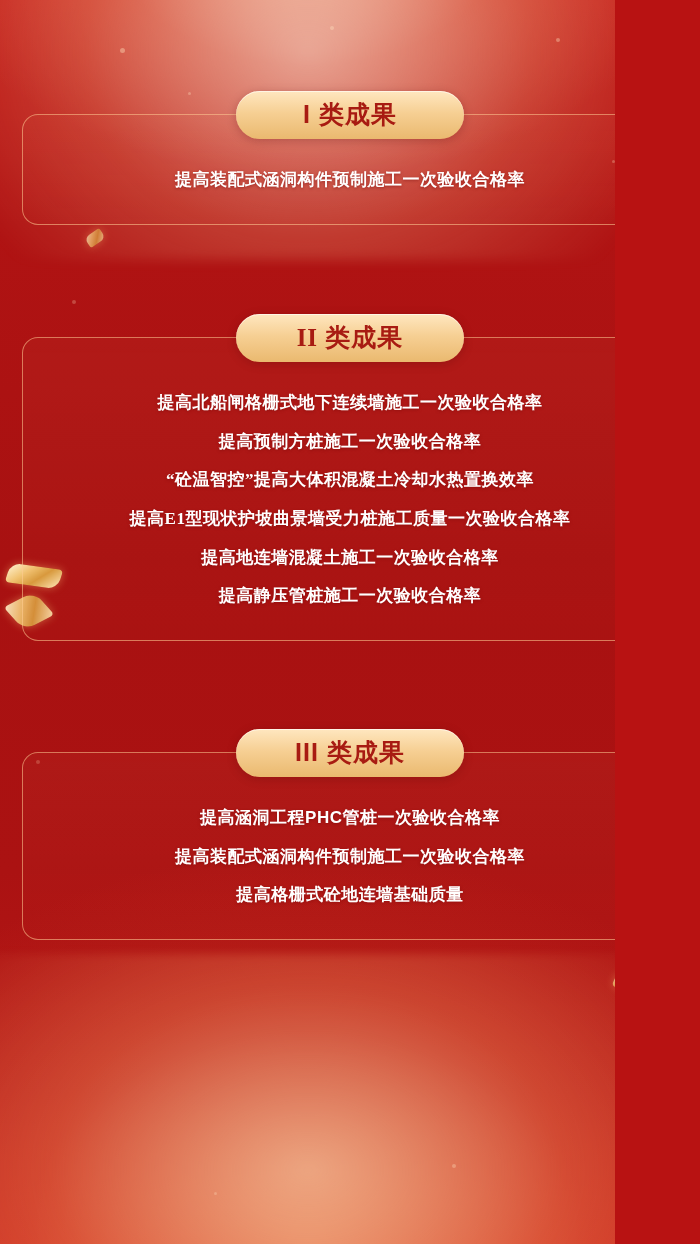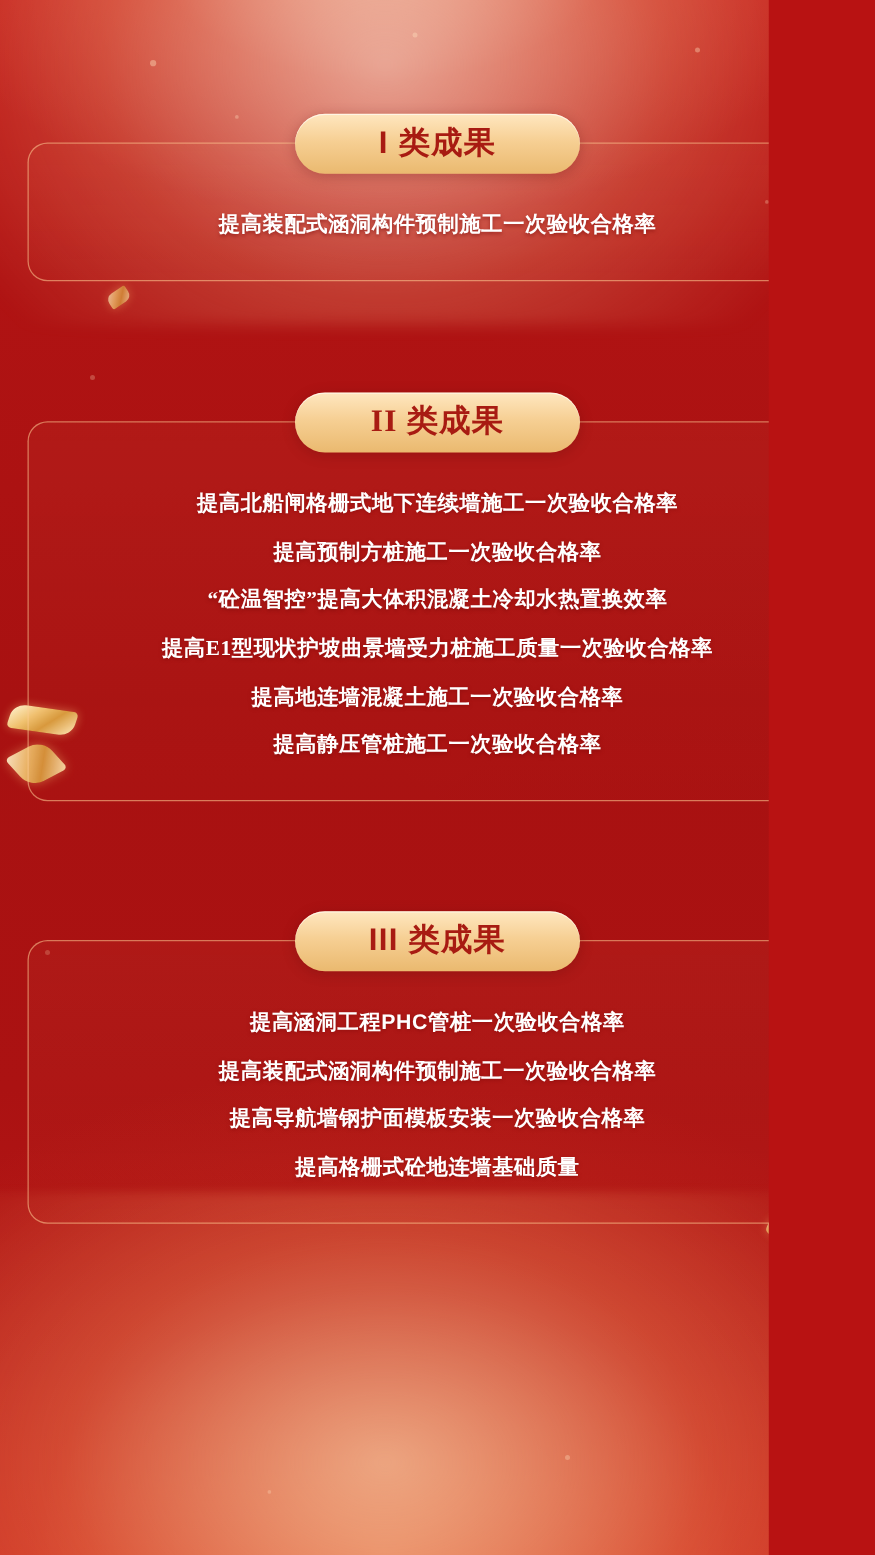--- a/index.html
+++ b/index.html
@@ -288,20 +288,19 @@
         </ul>
       </div>
     </div>
 
     <div class="section" id="section-3">
       <div class="panel">
         <div class="badge">III 类成果</div>
         <ul class="item-list">
           <li class="item">提高涵洞工程PHC管桩一次验收合格率</li>
           <li class="item">提高装配式涵洞构件预制施工一次验收合格率</li>
-          <li class="item">提高导航墙钢护面模板安装一次验收合格率</li>
           <li class="item">提高格栅式砼地连墙基础质量</li>
         </ul>
       </div>
     </div>
 
   </div>
 </div>
 
 </body></html>

